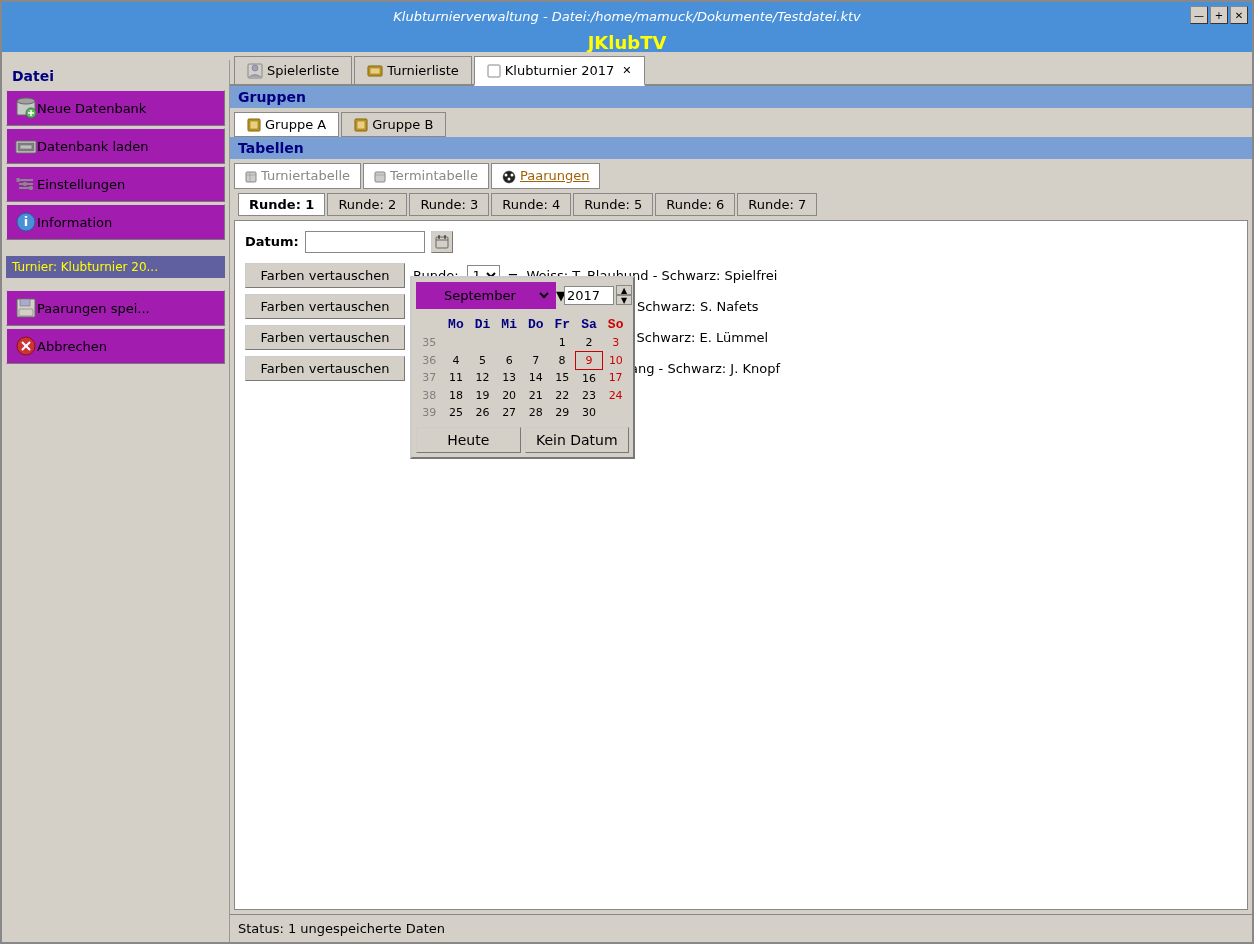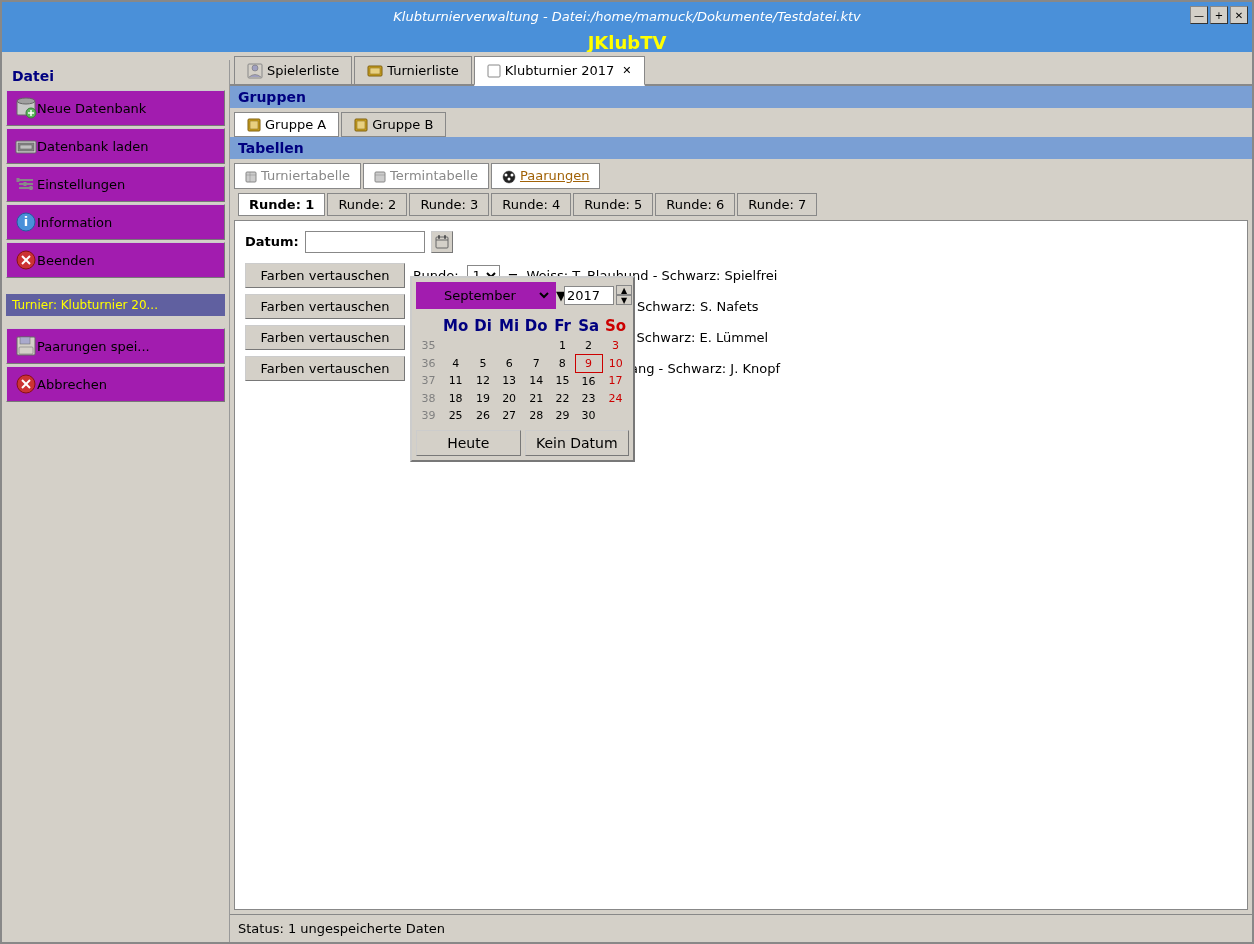--- a/index.html
+++ b/index.html
@@ -71,21 +71,21 @@
 
     
     .calendar-popup { position: absolute; left: 175px; top: 55px; background: #d4d0c8; border: 2px outset #ccc; z-index: 100; width: 225px; }
     .cal-header { display: flex; align-items: center; justify-content: space-between; padding: 4px; background: #d4d0c8; }
     .cal-month-select { background: #a21caf; border: 4px solid #a21caf; padding: 1px 20px; }
     .cal-year { display: flex; align-items: center; gap: 2px; }
     .cal-year-input { width: 50px; border: 1px solid #888; background: #ffffff; padding: 1px 2px; }
     .cal-spin { border: 1px solid #888; background: #d4d0c8; width: 16px; height: 10px; display: flex; align-items: center; justify-content: center; font-size: 8px; cursor: pointer; }
     .cal-grid { padding: 2px 4px; }
     .cal-grid table { width: 100%; border-collapse: collapse; }
-    .cal-grid th { text-align: center; padding: 2px; font-weight: bold; color: #000080; font-size: 15px; width: 28px; }
+    .cal-grid th { text-align: center; padding: 2px; font-weight: bold; color: #000080; font-size: 13px; width: 28px; font-family: Liberation Mono, monospace; }
     .cal-grid td { text-align: center; padding: 2px 3px; font-size: 11px; cursor: pointer; width: 28px; }
     .cal-grid td.week-num { color: #808080; cursor: default; }
     .cal-grid td.sunday { color: #cc0000; }
     .cal-grid td.today { color: #cc0000; border: 1px solid #cc0000; }
     .cal-footer { display: flex; padding: 4px; gap: 4px; }
     .cal-footer button { flex: 1; background: #d4d0c8; border: 1px outset #ccc; padding: 4px; cursor: pointer; font-size: 14px; }
 
     
     .status-bar { background: #d4d0c8; border-top: 1px solid #888; padding: 4px 8px; font-size: 12px; height: 28px; display: flex; align-items: center; }
 
@@ -153,30 +153,20 @@
       <button class="sidebar-btn">
         <span class="icon">
           <svg width="22" height="22" viewBox="0 0 22 22">
             <circle cx="11" cy="11" r="9" fill="#4a90d9" stroke="#2060a0" stroke-width="1"></circle>
             <text x="11" y="15" text-anchor="middle" fill="white" font-size="12" font-weight="bold">i</text>
           </svg>
         </span>
         <span>Information</span>
       </button>
 
-      <button class="sidebar-btn">
-        <span class="icon">
-          <svg width="22" height="22" viewBox="0 0 22 22">
-            <circle cx="11" cy="11" r="9" fill="#cc3333" stroke="#881111" stroke-width="1"></circle>
-            <line x1="7" y1="7" x2="15" y2="15" stroke="white" stroke-width="2"></line>
-            <line x1="15" y1="7" x2="7" y2="15" stroke="white" stroke-width="2"></line>
-          </svg>
-        </span>
-        <span>Beenden</span>
-      </button>
 
       <div class="sidebar-separator"></div>
       <div class="turnier-label">Turnier: Klubturnier 20...</div>
       <div class="sidebar-separator"></div>
 
       <button class="sidebar-btn">
         <span class="icon">
           <svg width="22" height="22" viewBox="0 0 22 22">
             <rect x="2" y="2" width="18" height="18" rx="1" fill="#d4d0c8" stroke="#666" stroke-width="1"></rect>
             <rect x="5" y="2" width="10" height="7" fill="#aaaacc" stroke="#666" stroke-width="0.5"></rect>

